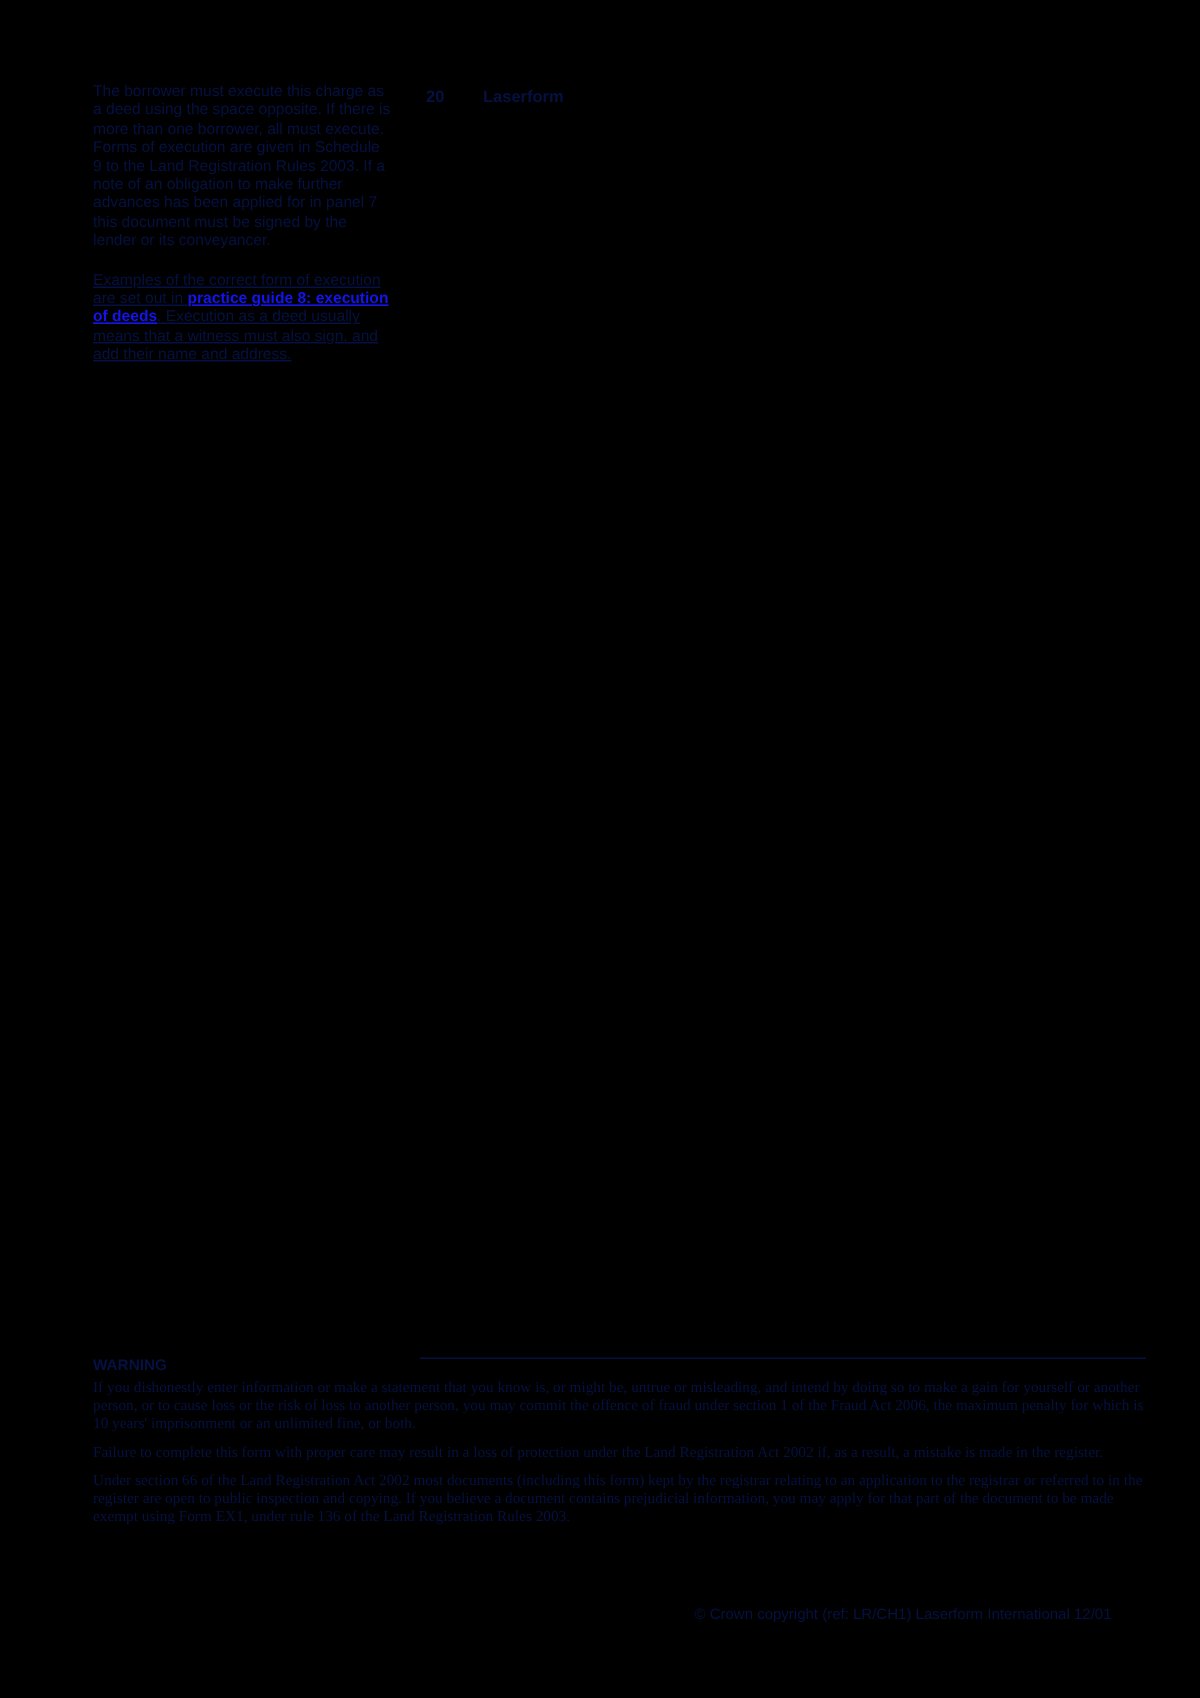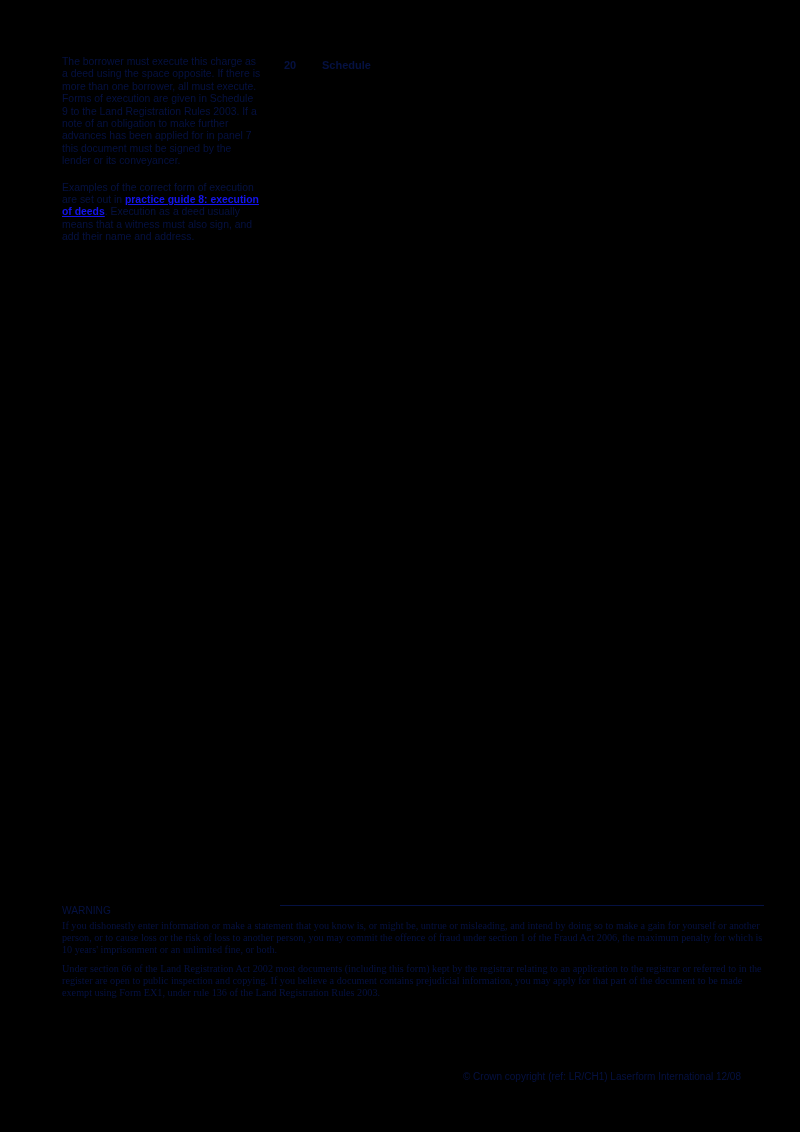--- a/index.html
+++ b/index.html
@@ -21,21 +21,21 @@
   }
   .margin-notes {
     position: absolute;
     left: 62px;
     top: 56px;
     width: 199px;
     font-size: 10.4px;
     line-height: 12.4px;
     color: var(--ink);
   }
-  .margin-notes p + p { margin-top: 14px; }
+  .margin-notes p + p { margin-top: 14px; text-decoration: underline; }
   .link {
     color: var(--link);
     font-weight: bold;
     text-decoration: underline;
     cursor: pointer;
   }
   .panel-heading {
     position: absolute;
     left: 284px;
     top: 59px;
@@ -56,21 +56,21 @@
   .warning {
     position: absolute;
     left: 62px;
     top: 905px;
     width: 704px;
     font-size: 10.2px;
     line-height: 12px;
     color: var(--ink);
   }
   .warning-heading {
-    font-weight: normal;
+    font-weight: bold;
     font-size: 10.2px;
     margin-bottom: 3px;
   }
   .warning p { margin-bottom: 7px; font-family: Liberation Serif, serif; }
   .footer {
     position: absolute;
     top: 1071px;
     right: 35px;
     width: 700px;
     text-align: right;
@@ -83,26 +83,27 @@
 
 <div class="page">
 
   <div class="margin-notes">
     <p>The borrower must execute this charge as a deed using the space opposite. If there is more than one borrower, all must execute. Forms of execution are given in Schedule 9 to the Land Registration Rules 2003. If a note of an obligation to make further advances has been applied for in panel 7 this document must be signed by the lender or its conveyancer.</p>
     <p><span>Examples of the correct form of execution are set out in </span><a class="link">practice guide 8: execution of deeds</a><span>. Execution as a deed usually means that a witness must also sign, and add their name and address.</span></p>
   </div>
 
   <div class="panel-heading">
     <span class="panel-number">20</span>
-    <span class="panel-title">Schedule</span>
+    <span class="panel-title">Laserform</span>
   </div>
 
   <div class="execution-area"></div>
 
   <div class="warning">
     <div class="warning-heading">WARNING</div>
     <p>If you dishonestly enter information or make a statement that you know is, or might be, untrue or misleading, and intend by doing so to make a gain for yourself or another person, or to cause loss or the risk of loss to another person, you may commit the offence of fraud under section 1 of the Fraud Act 2006, the maximum penalty for which is 10 years' imprisonment or an unlimited fine, or both.</p>
+    <p>Failure to complete this form with proper care may result in a loss of protection under the Land Registration Act 2002 if, as a result, a mistake is made in the register.</p>
     <p>Under section 66 of the Land Registration Act 2002 most documents (including this form) kept by the registrar relating to an application to the registrar or referred to in the register are open to public inspection and copying. If you believe a document contains prejudicial information, you may apply for that part of the document to be made exempt using Form EX1, under rule 136 of the Land Registration Rules 2003.</p>
   </div>
 
-  <div class="footer">© Crown copyright (ref: LR/CH1) Laserform International 12/08</div>
+  <div class="footer">© Crown copyright (ref: LR/CH1) Laserform International 12/01</div>
 
 </div>
 
 </body></html>

